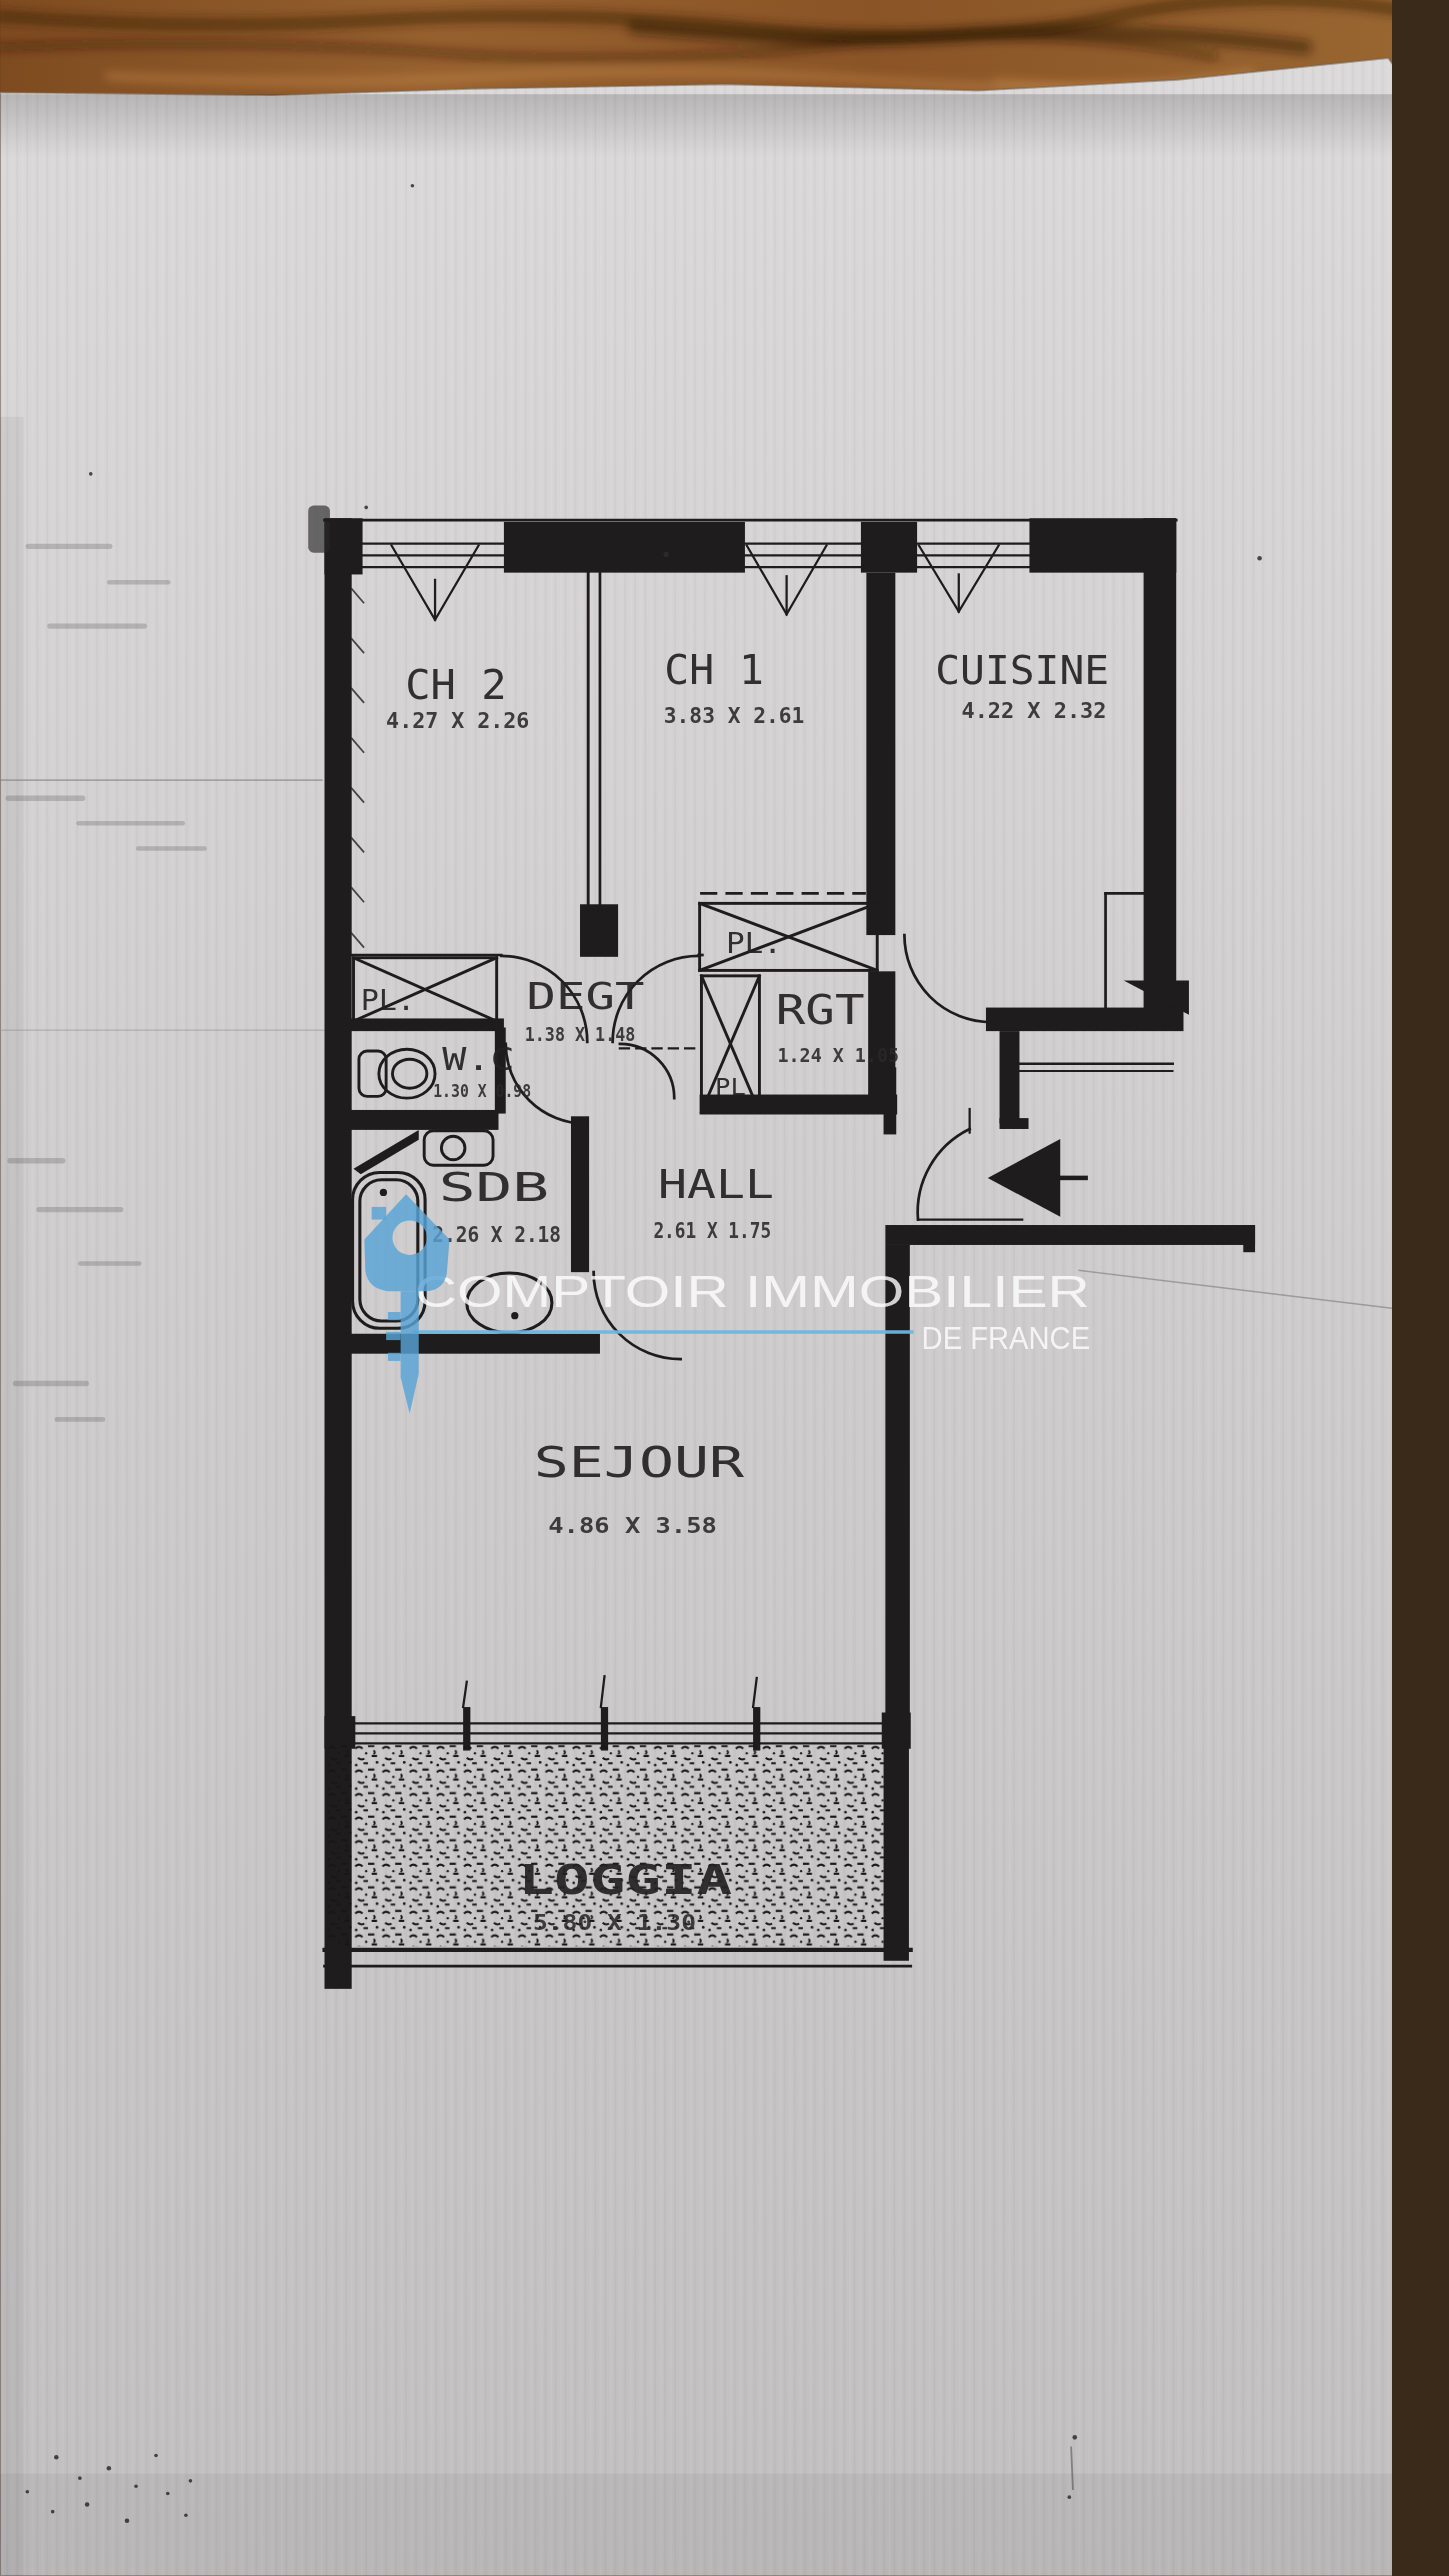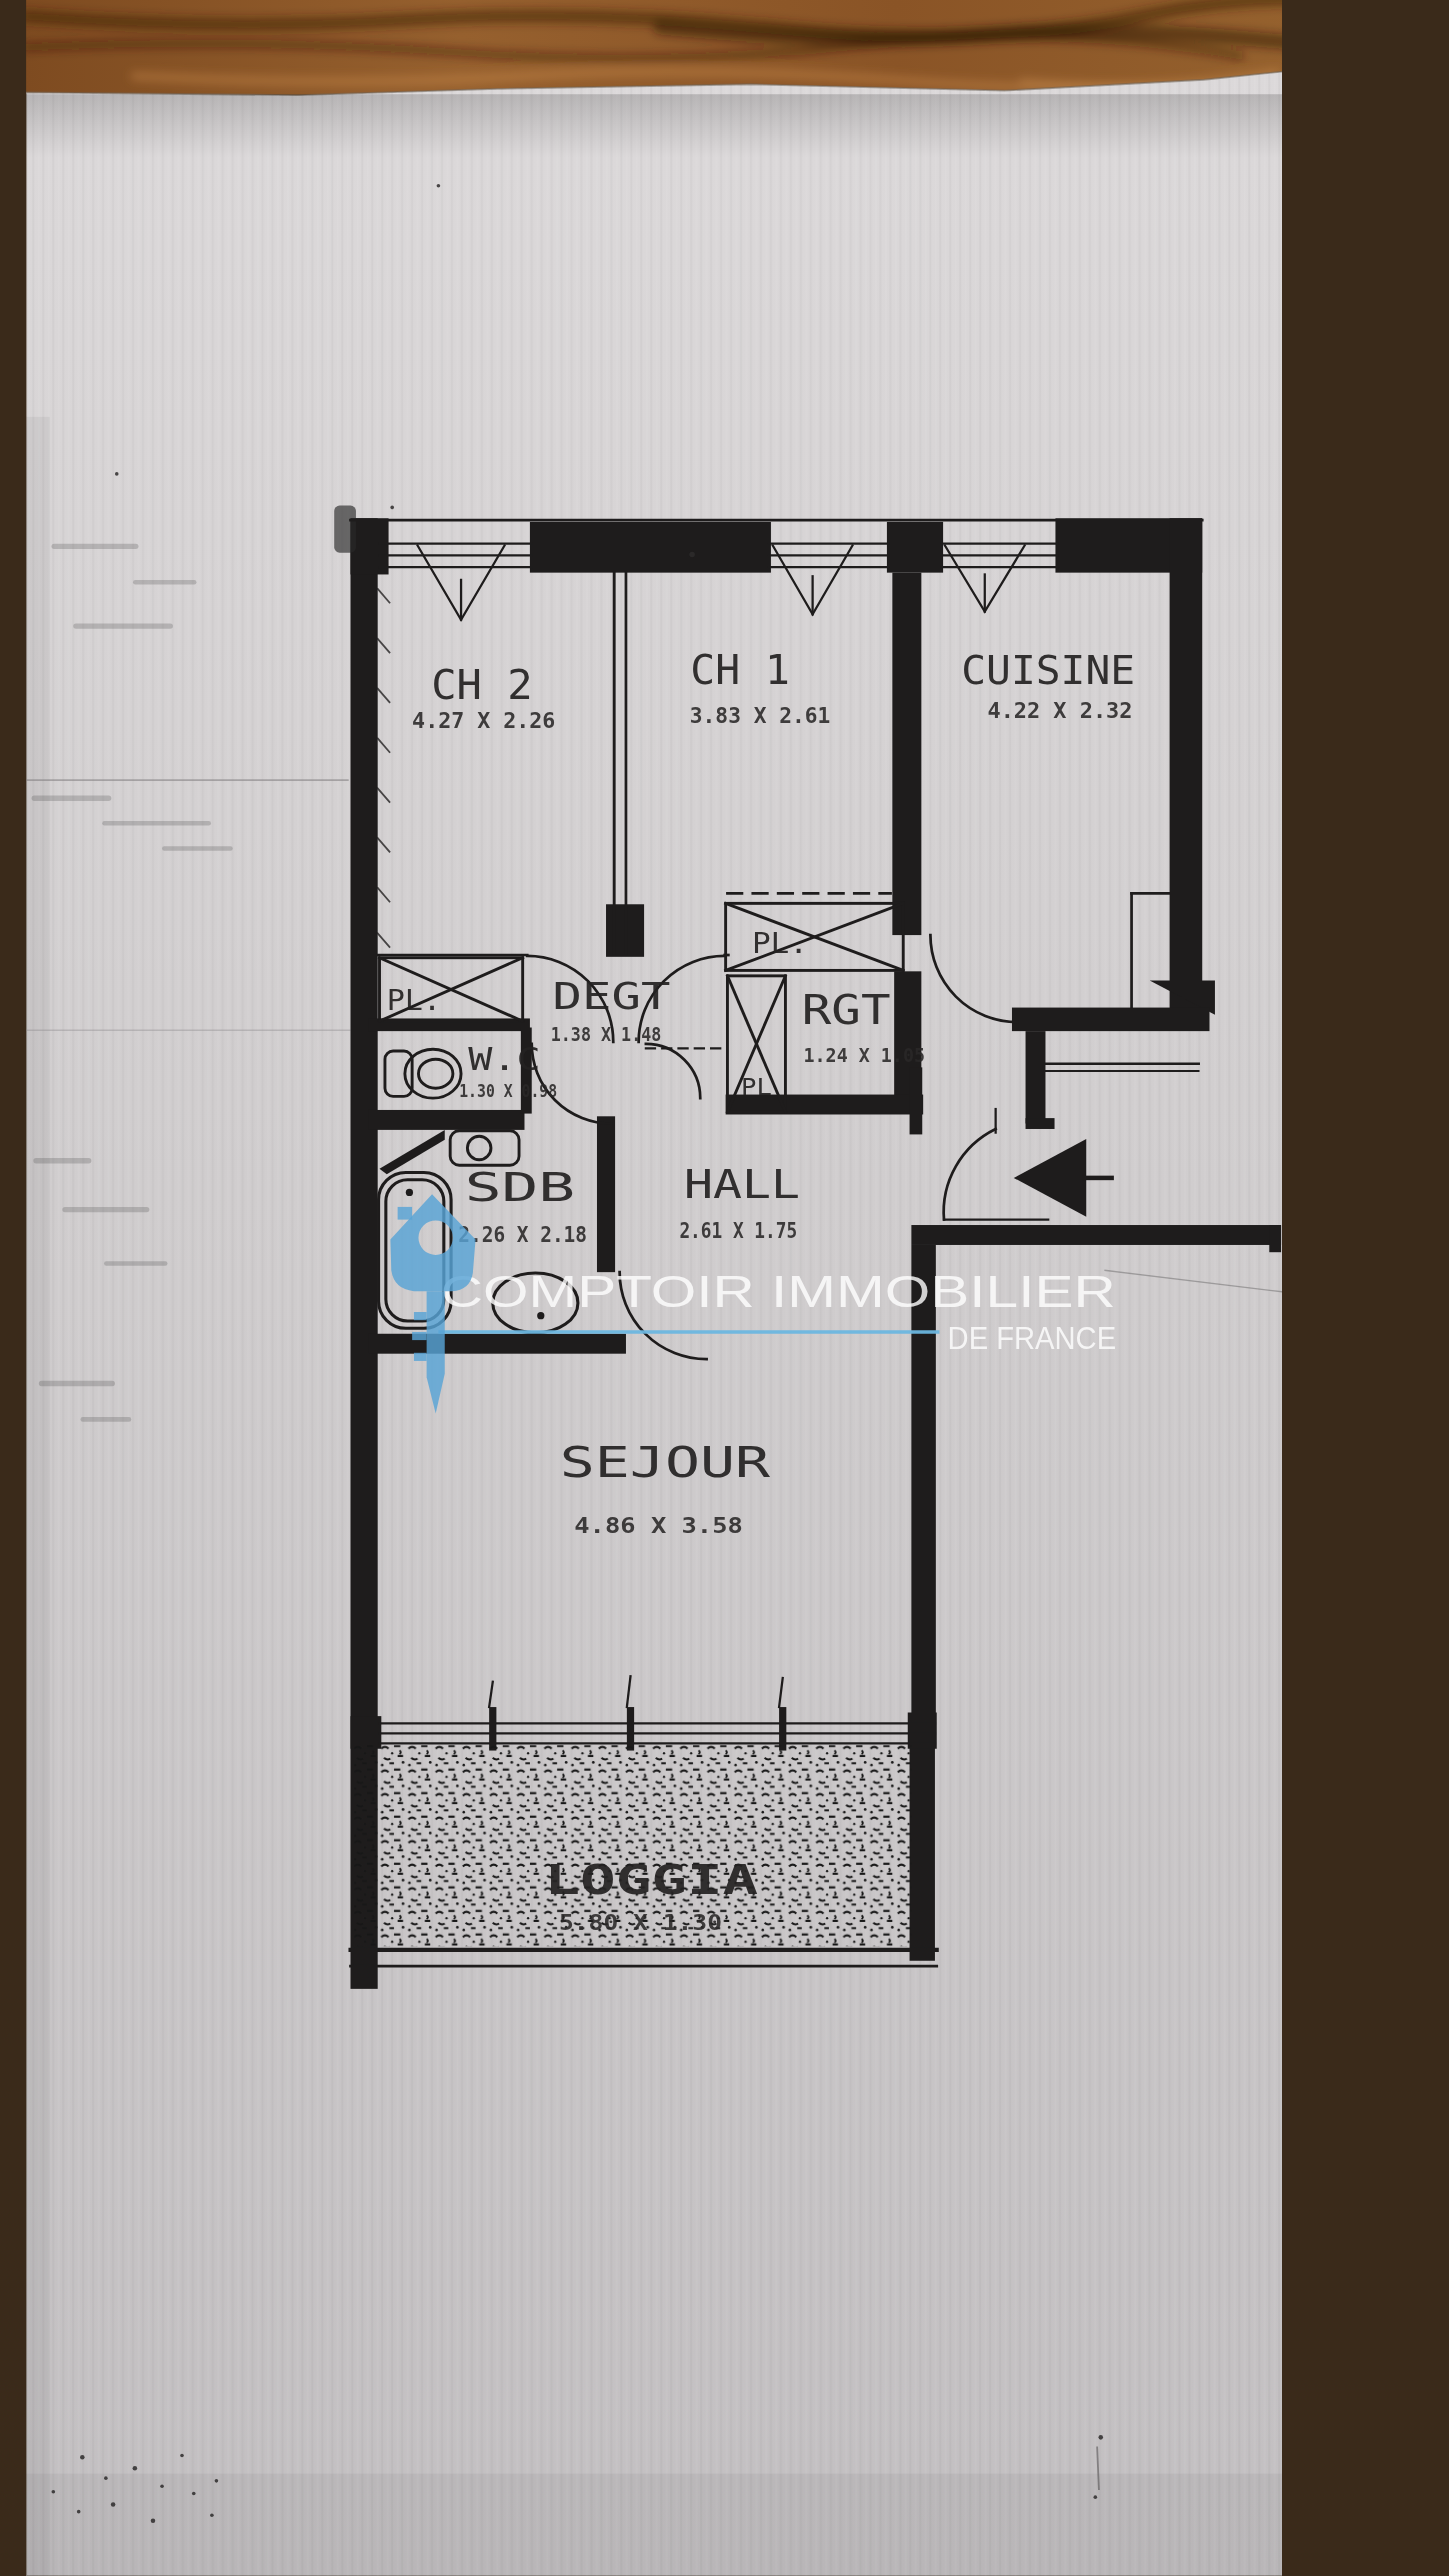--- a/index.html
+++ b/index.html
@@ -1,16 +1,16 @@
 <!DOCTYPE html>
 <html style="font-size:14.5px"><head>
 <meta charset="utf-8">
 <style>
   html,body{margin:0;padding:0;background:#3a2a1a;}
-  .shot{position:relative;width:1256px;height:2576px;overflow:hidden;margin-left:26px;}
+  .shot{position:relative;width:1392px;height:2576px;overflow:hidden;}
   svg{display:block;}
   text{user-select:none;}
   .roomname{font-family:"DejaVu Sans Mono",monospace;fill:#242222;opacity:.92;}
   .roomdims{font-family:"DejaVu Sans Mono",monospace;fill:#2a2828;font-weight:bold;opacity:.88;}
   .wm{font-family:"Liberation Sans",sans-serif;fill:rgba(255,255,255,0.80);}
 </style>
 </head>
 <body>
 
 <div class="shot">

